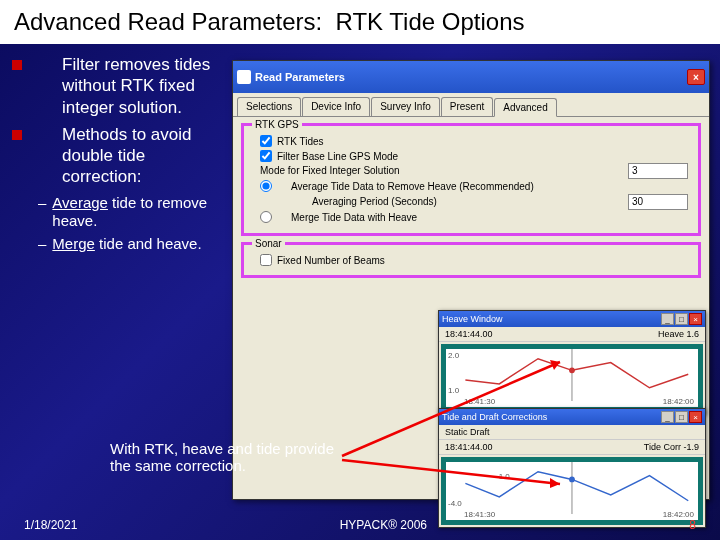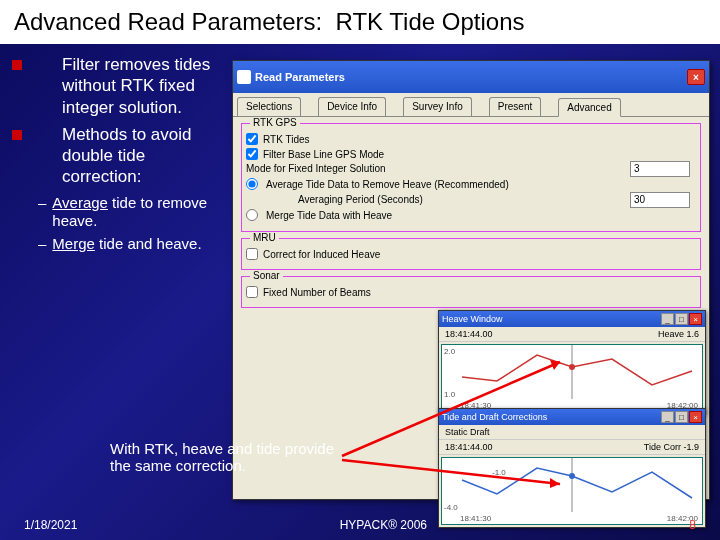--- a/index.html
+++ b/index.html
@@ -23,43 +23,43 @@
   .callout { position:absolute; left:110px; top:440px; font-size:15px; width:230px; line-height:1.15; }
   .footer { position:absolute; bottom:8px; left:0; right:0; display:flex; justify-content:space-between; font-size:12px; padding:0 24px; }
   .footer .pg { color:#f33; }
 
   
   .win { position:absolute; left:232px; top:60px; width:478px; height:440px; background:#ece9d8; border:1px solid #333; box-shadow:2px 2px 6px rgba(0,0,0,.5); font-size:11px; color:#000; }
   .titlebar { height:22px; background:linear-gradient(#3a6ee8,#2454c8); color:#fff; display:flex; align-items:center; padding:16px 4px; font-weight:bold; font-size:11px; }
   .titlebar .ico { width:14px;height:14px;background:#fff;margin-right:4px;border-radius:2px; }
   .titlebar .sp { flex:1; }
   .titlebar .xb { width:18px;height:16px;background:#e04030;border:1px solid #a00;color:#fff;display:flex;align-items:center;justify-content:center;font-size:10px;font-weight:bold;border-radius:2px;cursor:pointer;}
-  .tabs { display:flex; border-bottom:1px solid #888; padding:4px 4px 0 4px; gap:16px; }
+  .tabs { display:flex; border-bottom:1px solid #888; padding:4px 4px 0 4px; gap:0; }
   .tab { padding:3px 8px; border:1px solid #888; border-bottom:none; background:#ece9d8; border-radius:3px 3px 0 0; margin-right:1px; font-size:10px; cursor:pointer; position:relative; }
   .tab.active { background:#ece9d8; border-bottom:1px solid #ece9d8; top:1px; }
-  .grp { border:1px solid #d946ef; margin:6px 8px 2px 8px; padding:6px 8px 6px 4px; position:relative; font-size:10px; }
+  .grp { border:3px solid #d946ef; margin:6px 8px 2px 8px; padding:6px 8px 6px 16px; position:relative; font-size:10px; }
   .grp .lg { position:absolute; top:-7px; left:8px; background:#ece9d8; padding:0 3px; font-size:10px; }
   .chk { display:flex; align-items:center; gap:5px; margin:3px 0; }
   .chk input { width:12px;height:12px; }
   .indent { margin-left:18px; }
-  .opt { display:flex; align-items:center; gap:8px; margin:4px 0; }
+  .opt { display:flex; align-items:center; gap:19px; margin:4px 0; }
   .opt input { width:12px;height:12px; }
   .fld { display:flex; align-items:center; gap:8px; margin:3px 0; }
   .fld label { flex:0 0 auto; }
   .fld input[type=text] { width:60px; height:16px; border:1px solid #888; background:#fff; font-size:10px; padding:0 3px; }
   .right-in { position:absolute; right:10px; }
 
   
   .mini { position:absolute; background:#ece9d8; border:1px solid #333; box-shadow:1px 1px 4px rgba(0,0,0,.5); font-size:9px; color:#000; }
   .mini .tb { height:16px; background:linear-gradient(#3a6ee8,#2454c8); display:flex; align-items:center; padding:0 3px; color:#fff; font-size:9px; }
   .mini .tb .sp{flex:1;}
   .mini .tb .b{width:13px;height:12px;background:#d4d0c8;border:1px solid #888;margin-left:1px;display:flex;align-items:center;justify-content:center;font-size:8px;color:#000;cursor:pointer;}
   .mini .tb .bx{background:#e04030;color:#fff;border-color:#a00;}
   .mini .hdr { background:#ece9d8; padding:2px 6px; display:flex; justify-content:space-between; font-size:9px; border-bottom:1px solid #ccc; }
-  .chart { background:#fff; position:relative; height:68px; margin:2px; border:1px solid #0f766e; }
+  .chart { background:#fff; position:relative; height:68px; margin:2px; border:5px solid #0f766e; }
   .chart .yl { position:absolute; left:2px; font-size:8px; color:#555; }
   .chart .xl { position:absolute; bottom:1px; font-size:8px; color:#555; }
   .chart svg { position:absolute; inset:0; }
 
   
   .arrow { position:absolute; pointer-events:none; }
   .arrow line { stroke:#e00; stroke-width:2.5; }
   .arrow polygon { fill:#e00; }
 </style>
 </head>
@@ -126,27 +126,20 @@
     <div class="fld indent" style="margin-left:52px;">
       <label>Averaging Period (Seconds)</label>
       <input type="text" class="right-in" value="30" style="">
     </div>
     <div class="opt indent">
         <input type="radio" name="r" style="">
         <span>Merge Tide Data with Heave</span>
       </div>
   </div>
 
-  <div class="grp">
-    <span class="lg">MRU</span>
-    <div class="chk">
-        <input type="checkbox" style="">
-        <span>Correct for Induced Heave</span>
-      </div>
-  </div>
 
   <div class="grp">
     <span class="lg">Sonar</span>
     <div class="chk">
         <input type="checkbox" style="">
         <span>Fixed Number of Beams</span>
       </div>
   </div>
 </div>
 

